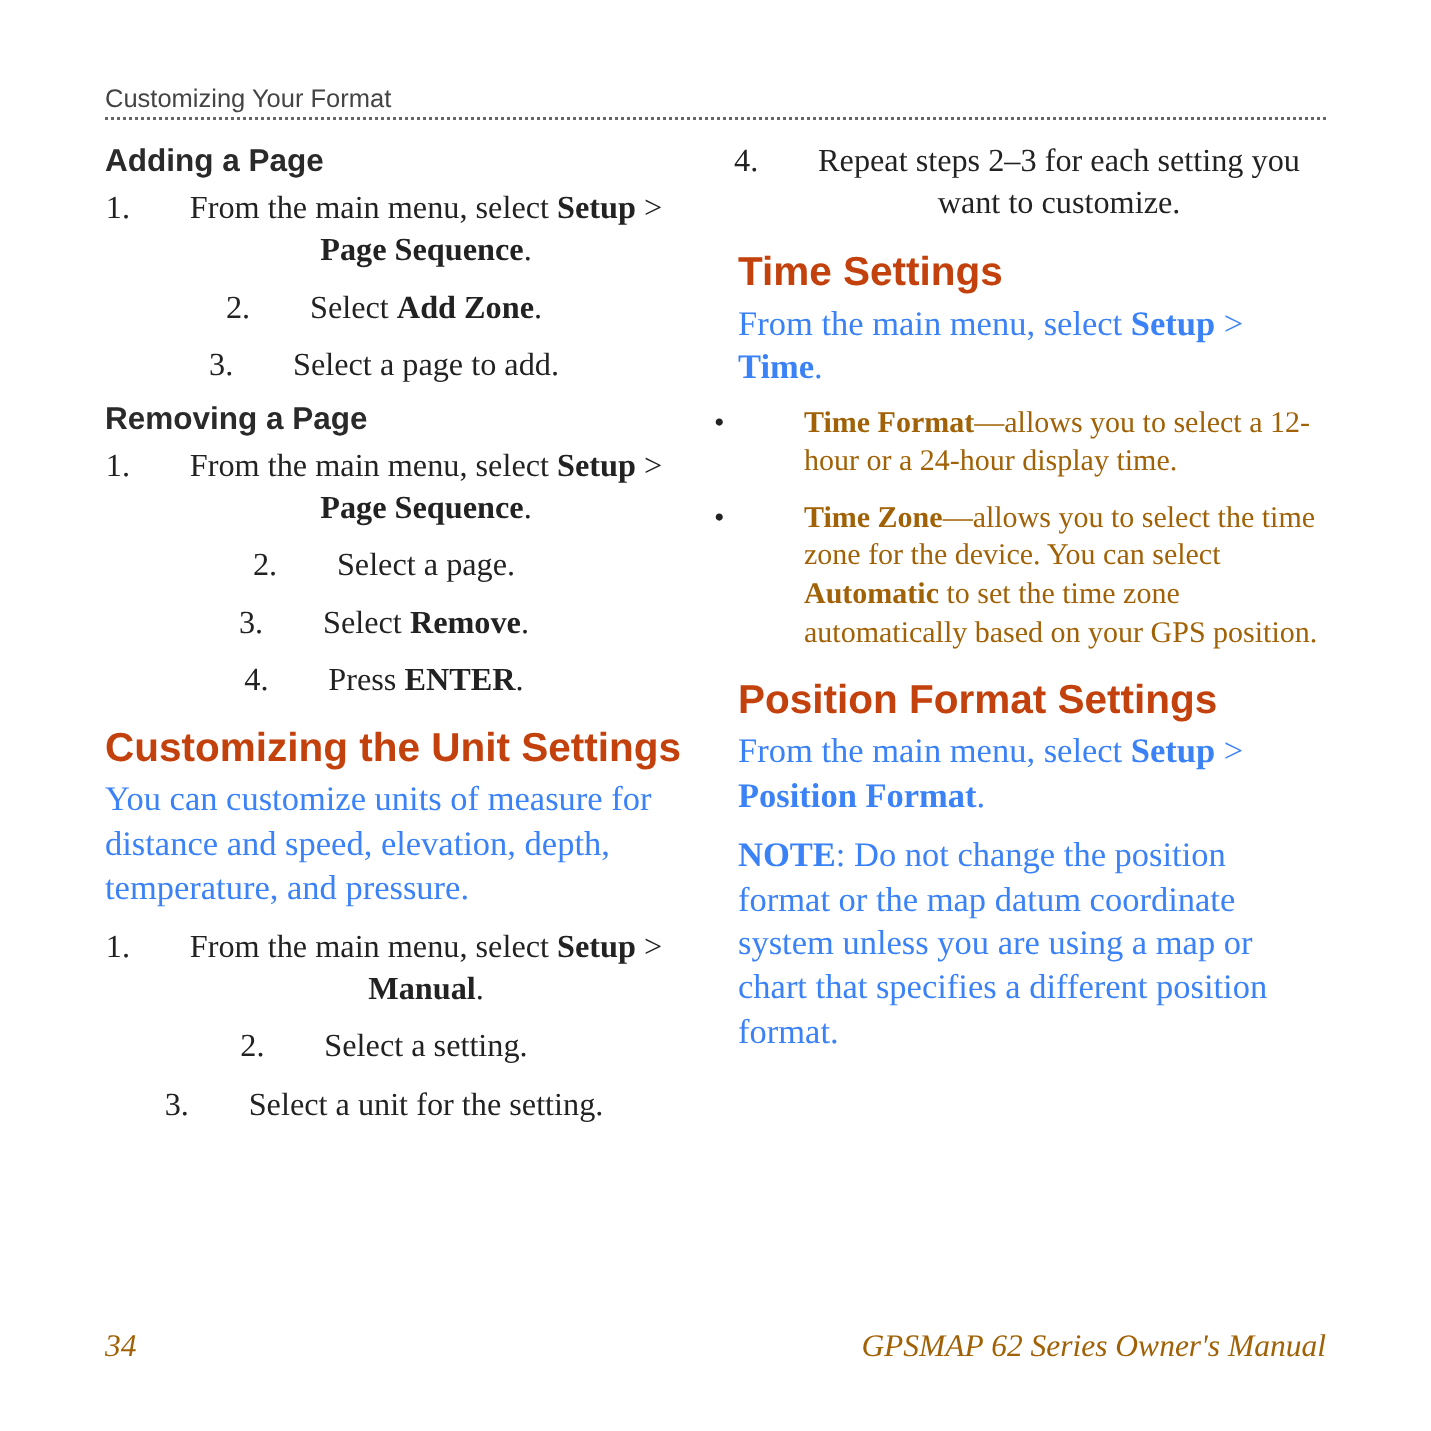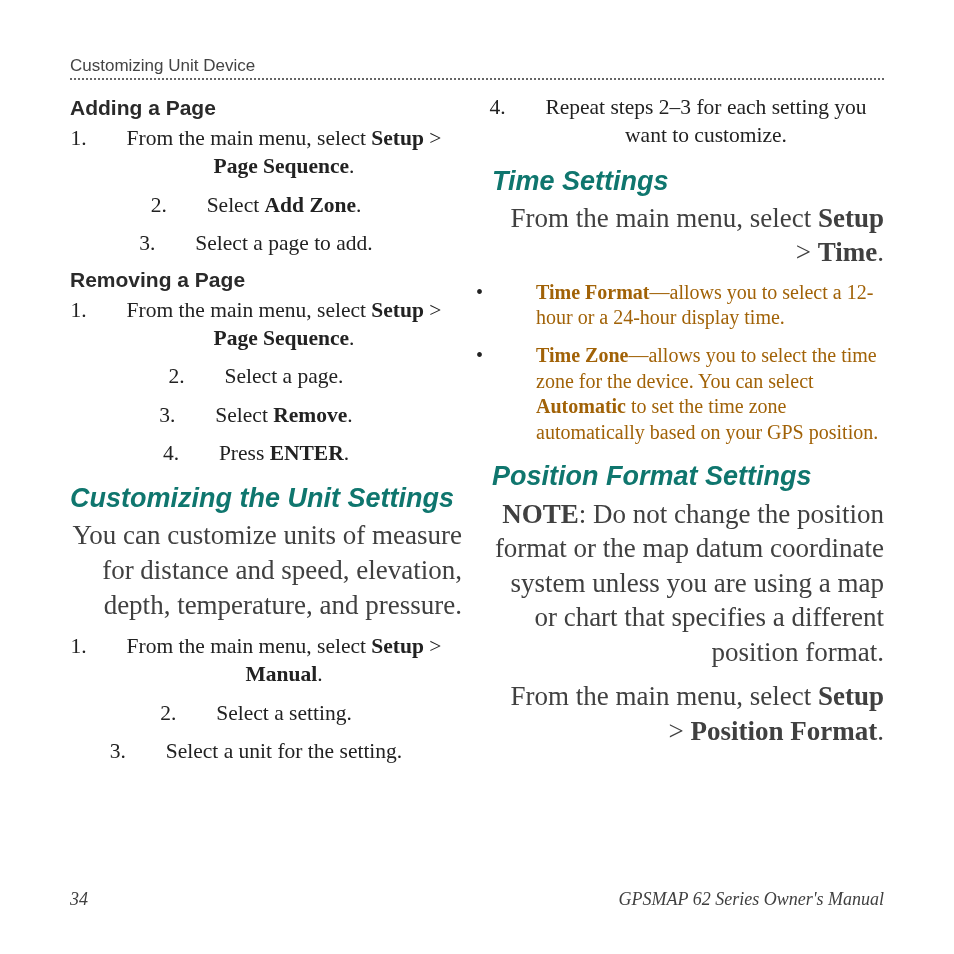--- a/index.html
+++ b/index.html
@@ -22,41 +22,39 @@
     }
     .columns {
       display: flex;
       gap: 30px;
     }
     .col { flex: 1 1 0; }
     h2 {
       font-family: Arial, Helvetica, sans-serif;
       font-weight: bold;
       font-size: 27px;
-      color: #0f766e;
+      color: #c2410c;
       line-height: 1.15;
       margin-top: 16px;
       margin-bottom: 4px;
-      font-style: italic;
     }
     h2:first-child { margin-top: 0; }
     h3 {
       font-family: Arial, Helvetica, sans-serif;
       font-weight: bold;
       font-size: 21px;
       color: #2a2a2a;
       margin-top: 6px;
       margin-bottom: 4px;
     }
     p {
-      font-size: 27px;
+      font-size: 23px;
       line-height: 1.28;
-      color: #404040;
+      color: #3b82f6;
       margin-bottom: 10px;
-      text-align: right;
     }
     ol {
       list-style: none;
       counter-reset: step;
       padding-left: 0;
       margin-bottom: 8px;
       text-align: center;
     }
     ol > li {
       counter-increment: step;
@@ -97,29 +95,29 @@
     }
     .b { font-weight: bold; }
     .footer {
       position: absolute;
       left: 70px;
       right: 70px;
       bottom: 44px;
       display: flex;
       justify-content: space-between;
       font-style: italic;
-      font-size: 18px;
-      color: #404040;
+      font-size: 21px;
+      color: #a16207;
       font-family: "Times New Roman", Times, serif;
     }
   </style>
 </head>
 <body>
 
-<div class="running-head">Customizing Unit Device</div>
+<div class="running-head">Customizing Your Format</div>
 
 <div class="columns">
 
   <div class="col">
 
     <h3>Adding a Page</h3>
     <ol>
       <li><span>From the main menu, select </span><span class="b">Setup</span><span> &gt; </span><span class="b">Page Sequence</span><span>.</span></li>
       <li><span>Select </span><span class="b">Add Zone</span><span>.</span></li>
       <li><span>Select a page to add.</span></li>
@@ -151,22 +149,22 @@
 
     <h2>Time Settings</h2>
     <p><span>From the main menu, select </span><span class="b">Setup</span><span> &gt; </span><span class="b">Time</span><span>.</span></p>
 
     <ul>
       <li><span class="b">Time Format</span><span>—allows you to select a 12-hour or a 24-hour display time.</span></li>
       <li><span class="b">Time Zone</span><span>—allows you to select the time zone for the device. You can select </span><span class="b">Automatic</span><span> to set the time zone automatically based on your GPS position.</span></li>
     </ul>
 
     <h2>Position Format Settings</h2>
+    <p><span>From the main menu, select </span><span class="b">Setup</span><span> &gt; </span><span class="b">Position Format</span><span>.</span></p>
     <p><span class="b">NOTE</span><span>: Do not change the position format or the map datum coordinate system unless you are using a map or chart that specifies a different position format.</span></p>
-    <p><span>From the main menu, select </span><span class="b">Setup</span><span> &gt; </span><span class="b">Position Format</span><span>.</span></p>
 
   </div>
 </div>
 
 <div class="footer">
   <span>34</span>
   <span>GPSMAP 62 Series Owner's Manual</span>
 </div>
 
 </body></html>

